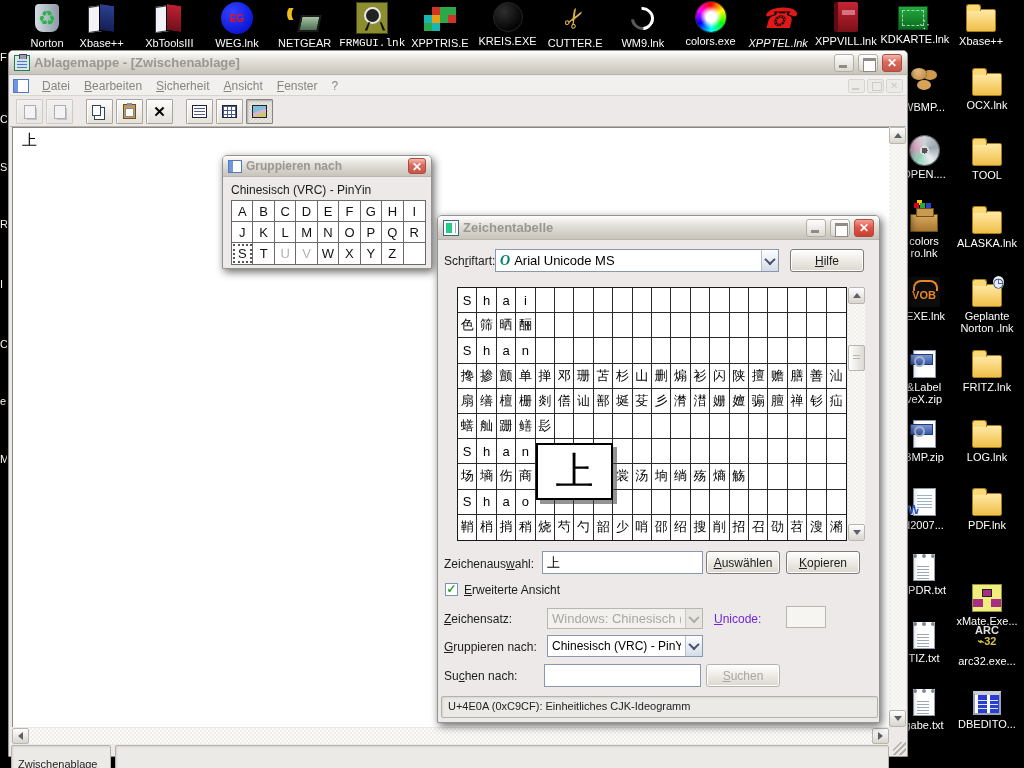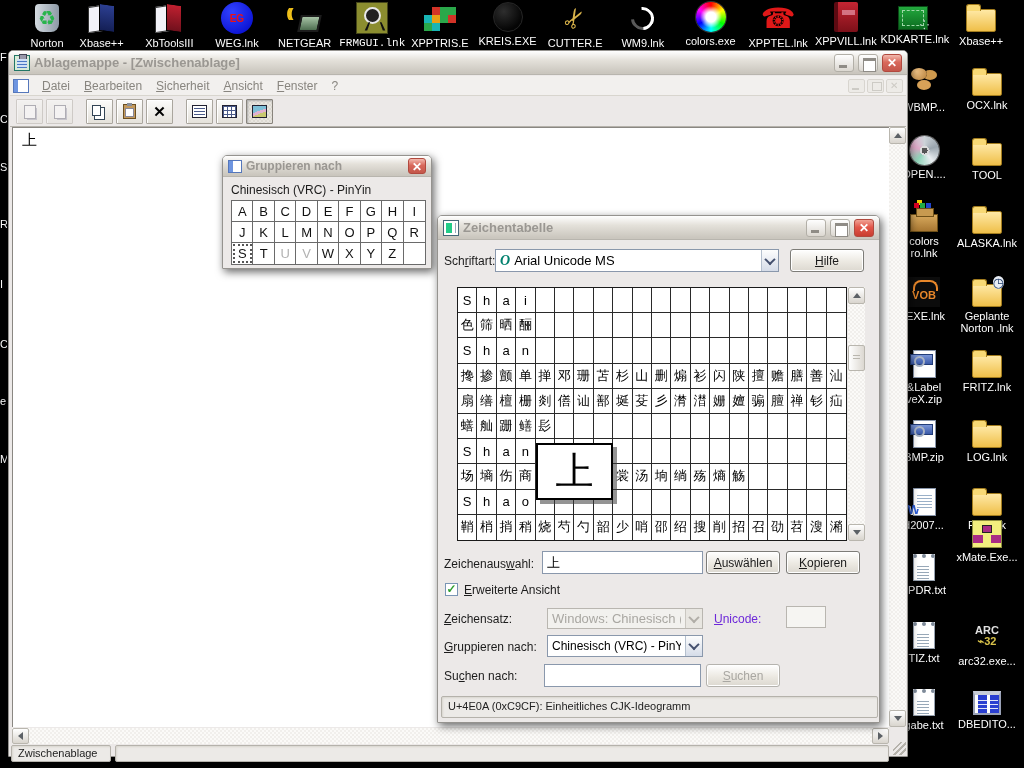--- a/index.html
+++ b/index.html
@@ -116,21 +116,21 @@
   .sb-btn { position:absolute; width:17px; height:17px; border:1px solid #b9b6ae; border-radius:2px; background:linear-gradient(#fff,#d9d5ce); display:flex; align-items:center; justify-content:center; }
   .sb-btn::before { content:""; width:0; height:0; }
   .sb-up::before { border-left:4px solid transparent; border-right:4px solid transparent; border-bottom:5px solid #5c6166; }
   .sb-down::before { border-left:4px solid transparent; border-right:4px solid transparent; border-top:5px solid #5c6166; }
   .sb-left::before { border-top:4px solid transparent; border-bottom:4px solid transparent; border-right:5px solid #5c6166; }
   .sb-right::before { border-top:4px solid transparent; border-bottom:4px solid transparent; border-left:5px solid #5c6166; }
   .sb-thumb { position:absolute; left:0; width:17px; border:1px solid #b9b6ae; border-radius:2px; background:linear-gradient(90deg,#fff,#dcd8d1); }
   .sb-thumb::before { content:""; position:absolute; left:4px; right:4px; top:9px; height:6px; background:repeating-linear-gradient(#b9b6ae 0 1px, #0000 1px 3px); }
 
   .statusbar { position:absolute; display:flex; gap:4px; align-items:stretch; }
-  .sb-panel { border:1px solid #b5b2ab; border-radius:2px; box-shadow:inset 1px 1px 2px #d8d5ce; padding:1px 6px; font-size:11px; color:#222; background:#eceae7; white-space:nowrap; overflow:hidden; }
+  .sb-panel { border:1px solid #b5b2ab; border-radius:2px; box-shadow:inset 1px 1px 2px #d8d5ce; padding:12px 6px; font-size:11px; color:#222; background:#eceae7; white-space:nowrap; overflow:hidden; }
   .grip { position:absolute; right:1px; bottom:1px; width:13px; height:13px; background:linear-gradient(135deg, #0000 0 5px, #b5b2ab 5px 7px, #0000 7px 9px, #b5b2ab 9px 11px, #0000 11px 13px, #b5b2ab 13px 15px, #0000 15px); }
 
   
   .xp-btn { position:absolute; border:1px solid #7d7c78; border-radius:3px; background:linear-gradient(#fff,#ece9e2 55%,#dcd8d0); font-size:12px; color:#1c1c1c; text-align:center; box-shadow:0 0 0 1px #fff inset; display:flex; align-items:center; justify-content:center; }
   .xp-btn.disabled { color:#a9a7a2; border-color:#b5b3ae; }
   .xp-input { position:absolute; border:1px solid #8a98ac; background:#fff; font-family:"Liberation Sans",sans-serif; font-size:13px; padding:2px 4px; }
   .combo { position:absolute; border:1px solid #8a98ac; background:#fff; display:flex; align-items:center; font-size:13px; padding-left:4px; gap:4px; }
   .combo .cval { flex:1; white-space:nowrap; overflow:hidden; }
   .combo-arrow { width:17px; align-self:stretch; border-left:1px solid #b5c0ce; background:linear-gradient(#fdfdfd,#d5dce8); display:flex; align-items:center; justify-content:center; flex:none; }
   .combo-arrow::before { content:""; width:6px; height:6px; border-right:2px solid #44506e; border-bottom:2px solid #44506e; transform:rotate(45deg) translate(-1px,-1px); }
@@ -199,21 +199,21 @@
       <div class="di-label">CUTTER.E</div>
     </div>
     <div class="desk-icon" style="left: 609.85px; top: 0px;">
       <div class="di di-media-swoosh"></div>
       <div class="di-label">WM9.lnk</div>
     </div>
     <div class="desk-icon" style="left: 677.5px; top: 0px;">
       <div class="di di-color-wheel"></div>
       <div class="di-label">colors.exe</div>
     </div>
-    <div class="desk-icon" style="left: 745.15px; top: 0px;">
+    <div class="desk-icon" style="left: 745.15px; top: 0px; font-style: italic;">
       <div class="di di-phone"></div>
       <div class="di-label">XPPTEL.lnk</div>
     </div>
     <div class="desk-icon" style="left: 812.8px; top: 0px;">
       <div class="di di-red-book"></div>
       <div class="di-label">XPPVILL.lnk</div>
     </div>
     <div class="desk-icon" style="left: 880.45px; top: 0px;">
       <div class="di di-money-card"></div>
       <div class="di-label">KDKARTE.lnk</div>
@@ -310,21 +310,21 @@
       <div class="di-label">
         <div>PDF.lnk</div>
       </div>
     </div>
     <div class="desk-icon" style="left: 893px; top: 552px; width: 62px;">
       <div class="di di-notepad"></div>
       <div class="di-label">
         <div>nPDR.txt</div>
       </div>
     </div>
-    <div class="desk-icon" style="left: 950px; top: 520px; width: 74px;">
+    <div class="desk-icon" style="left: 950px; top: 584px; width: 74px;">
       <div class="di di-diagram"></div>
       <div class="di-label">
         <div>xMate.Exe...</div>
       </div>
     </div>
     <div class="desk-icon" style="left: 893px; top: 620px; width: 62px;">
       <div class="di di-notepad"></div>
       <div class="di-label">
         <div>TIZ.txt</div>
       </div>

